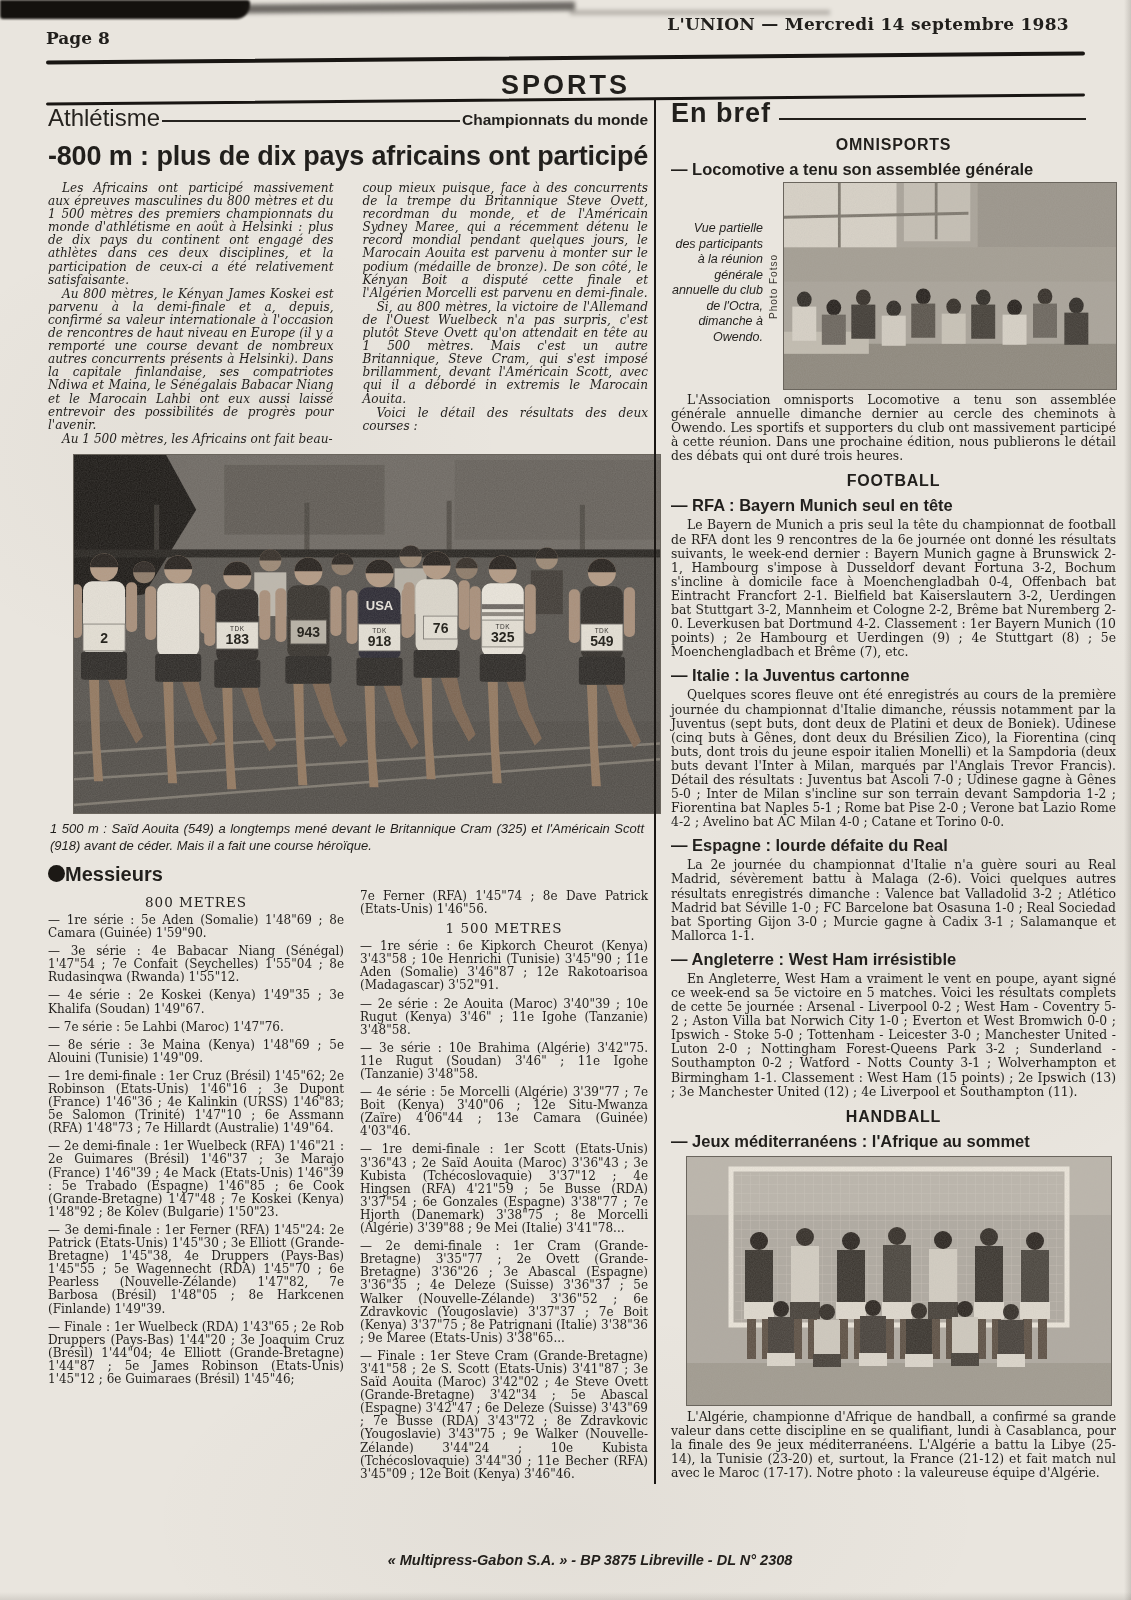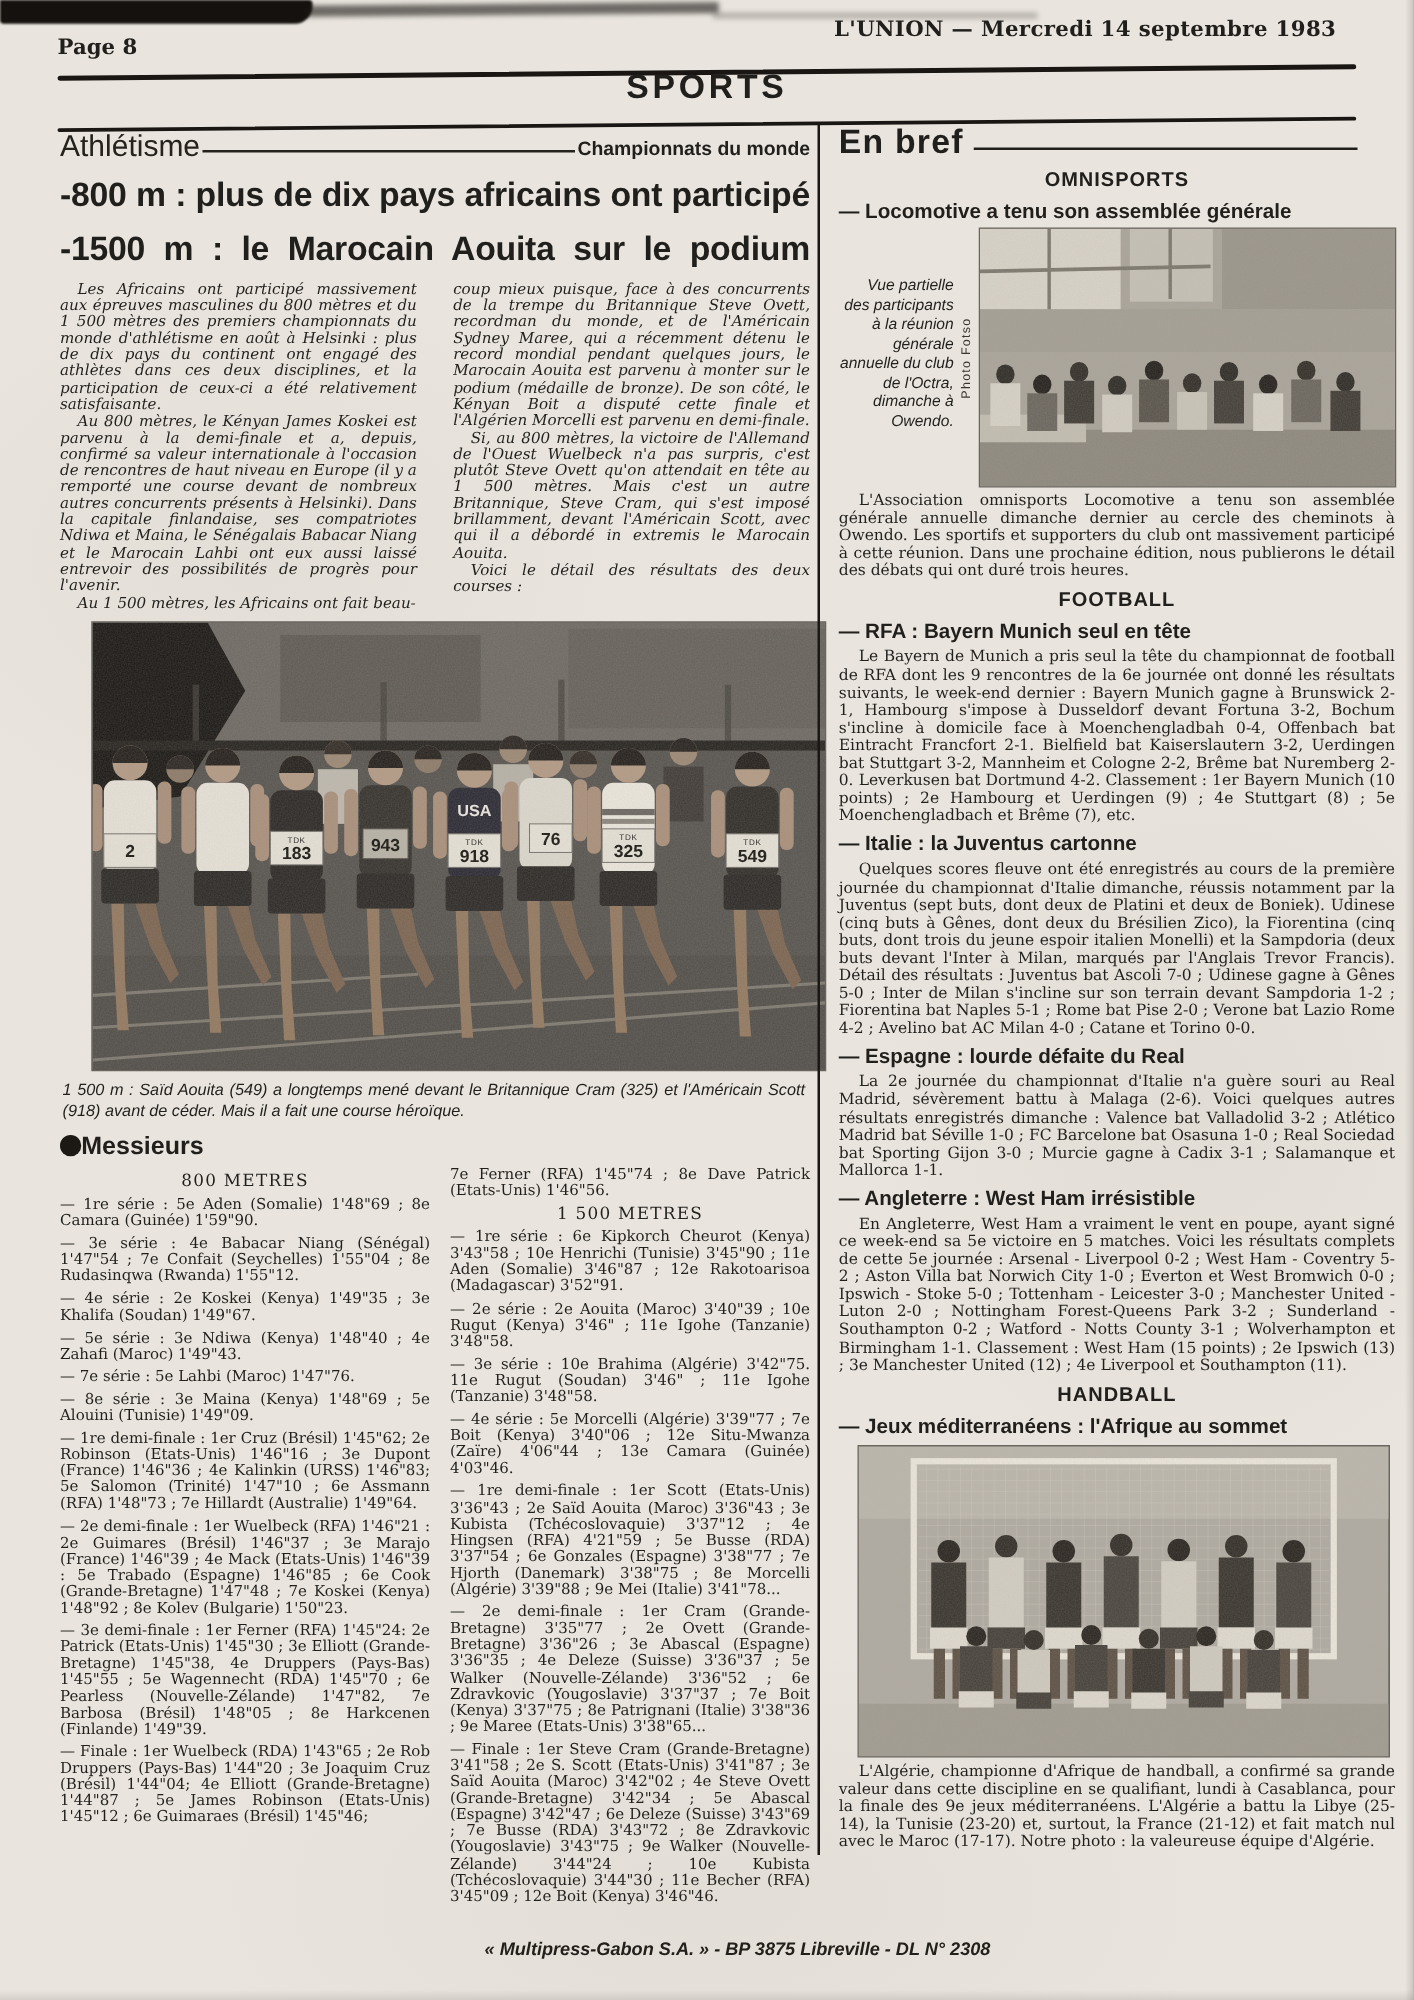--- a/index.html
+++ b/index.html
@@ -18,21 +18,21 @@
   .smudge-c{position:absolute;top:10px;left:570px;width:260px;height:5px;background:rgba(30,27,22,.25);filter:blur(2px);}
   .edge-r{position:absolute;top:0;right:0;bottom:0;width:7px;background:linear-gradient(to left, rgba(60,55,48,.18), transparent);}
   .edge-b{position:absolute;left:0;right:0;bottom:0;height:8px;background:linear-gradient(to top, rgba(60,55,48,.12), transparent);}
 
   
   .page-label{position:absolute;top:30px;left:46px;font:bold 17px/1 "DejaVu Serif",serif;}
   .masthead{position:absolute;top:16px;right:62px;font:bold 17px/1 "DejaVu Serif",serif;letter-spacing:.3px;}
   .rule{position:absolute;left:46px;right:46px;height:4px;background:#191613;transform:rotate(-.5deg);border-radius:2px;}
   .rule-1{top:56px;}
   .rule-2{top:98px;height:3px;}
-  .section-title{position:absolute;top:56px;left:0;right:0;text-align:center;
+  .section-title{position:absolute;top:72px;left:0;right:0;text-align:center;
     font:bold 27px/1 "Liberation Sans",sans-serif;letter-spacing:3px;}
 
   
   .article{position:absolute;left:48px;top:106px;width:600px;}
   .kicker-row{display:flex;align-items:center;gap:2px;}
   .kicker-left{font:400 24px/1 "Liberation Sans",sans-serif;color:#26231f;}
   .kicker-line{flex:1;height:2px;background:#26231f;margin-top:6px;}
   .kicker-right{font:bold 15.5px/1 "Liberation Sans",sans-serif;margin-top:4px;}
   .headline{font:bold 27px/34px "Liberation Sans",sans-serif;letter-spacing:-.2px;
     text-align:justify;text-align-last:justify;margin-top:9px;}
@@ -91,21 +91,20 @@
   <div class="section-title">SPORTS</div>
   <div class="rule rule-2"></div>
 
   <div class="article">
     <div class="kicker-row">
       <span class="kicker-left">Athlétisme</span>
       <span class="kicker-line"></span>
       <span class="kicker-right">Championnats du monde</span>
     </div>
     <div class="headline">-800 m : plus de dix pays africains ont participé</div>
-    <div class="headline">-1500 m : le Marocain Aouita sur le podium</div>
 
     <div class="intro-cols">
       <div class="intro-col">
         <p>Les Africains ont participé massivement aux épreuves masculines du 800 mètres et du 1 500 mètres des premiers championnats du monde d'athlétisme en août à Helsinki : plus de dix pays du continent ont engagé des athlètes dans ces deux disciplines, et la participation de ceux-ci a été relativement satisfaisante.</p>
         <p>Au 800 mètres, le Kényan James Koskei est parvenu à la demi-finale et a, depuis, confirmé sa valeur internationale à l'occasion de rencontres de haut niveau en Europe (il y a remporté une course devant de nombreux autres concurrents présents à Helsinki). Dans la capitale finlandaise, ses compatriotes Ndiwa et Maina, le Sénégalais Babacar Niang et le Marocain Lahbi ont eux aussi laissé entrevoir des possibilités de progrès pour l'avenir.</p>
         <p>Au 1 500 mètres, les Africains ont fait beau-</p>
       </div>
       <div class="intro-col">
         <p style="text-indent:0">coup mieux puisque, face à des concurrents de la trempe du Britannique Steve Ovett, recordman du monde, et de l'Américain Sydney Maree, qui a récemment détenu le record mondial pendant quelques jours, le Marocain Aouita est parvenu à monter sur le podium (médaille de bronze). De son côté, le Kényan Boit a disputé cette finale et l'Algérien Morcelli est parvenu en demi-finale.</p>
         <p>Si, au 800 mètres, la victoire de l'Allemand de l'Ouest Wuelbeck n'a pas surpris, c'est plutôt Steve Ovett qu'on attendait en tête au 1 500 mètres. Mais c'est un autre Britannique, Steve Cram, qui s'est imposé brillamment, devant l'Américain Scott, avec qui il a débordé in extremis le Marocain Aouita.</p>
@@ -219,21 +218,20 @@
       <span class="dot"></span>
       <span>Messieurs</span>
     </div>
 
     <div class="results">
       <div class="res-col res-col-1">
         <div class="res-title">800 METRES</div>
         <p>— 1re série : 5e Aden (Somalie) 1'48"69 ; 8e Camara (Guinée) 1'59"90.</p>
         <p>— 3e série : 4e Babacar Niang (Sénégal) 1'47"54 ; 7e Confait (Seychelles) 1'55"04 ; 8e Rudasinqwa (Rwanda) 1'55"12.</p>
         <p>— 4e série : 2e Koskei (Kenya) 1'49"35 ; 3e Khalifa (Soudan) 1'49"67.</p>
-        <p>— 5e série : 3e Ndiwa (Kenya) 1'48"40 ; 4e Zahafi (Maroc) 1'49"43.</p>
         <p>— 7e série : 5e Lahbi (Maroc) 1'47"76.</p>
         <p>— 8e série : 3e Maina (Kenya) 1'48"69 ; 5e Alouini (Tunisie) 1'49"09.</p>
         <p>— 1re demi-finale : 1er Cruz (Brésil) 1'45"62; 2e Robinson (Etats-Unis) 1'46"16 ; 3e Dupont (France) 1'46"36 ; 4e Kalinkin (URSS) 1'46"83; 5e Salomon (Trinité) 1'47"10 ; 6e Assmann (RFA) 1'48"73 ; 7e Hillardt (Australie) 1'49"64.</p>
         <p>— 2e demi-finale : 1er Wuelbeck (RFA) 1'46"21 : 2e Guimares (Brésil) 1'46"37 ; 3e Marajo (France) 1'46"39 ; 4e Mack (Etats-Unis) 1'46"39 : 5e Trabado (Espagne) 1'46"85 ; 6e Cook (Grande-Bretagne) 1'47"48 ; 7e Koskei (Kenya) 1'48"92 ; 8e Kolev (Bulgarie) 1'50"23.</p>
         <p>— 3e demi-finale : 1er Ferner (RFA) 1'45"24: 2e Patrick (Etats-Unis) 1'45"30 ; 3e Elliott (Grande-Bretagne) 1'45"38, 4e Druppers (Pays-Bas) 1'45"55 ; 5e Wagennecht (RDA) 1'45"70 ; 6e Pearless (Nouvelle-Zélande) 1'47"82, 7e Barbosa (Brésil) 1'48"05 ; 8e Harkcenen (Finlande) 1'49"39.</p>
         <p>— Finale : 1er Wuelbeck (RDA) 1'43"65 ; 2e Rob Druppers (Pays-Bas) 1'44"20 ; 3e Joaquim Cruz (Brésil) 1'44"04; 4e Elliott (Grande-Bretagne) 1'44"87 ; 5e James Robinson (Etats-Unis) 1'45"12 ; 6e Guimaraes (Brésil) 1'45"46;</p>
       </div>
       <div class="res-col res-col-2">
         <p>7e Ferner (RFA) 1'45"74 ; 8e Dave Patrick (Etats-Unis) 1'46"56.</p>
         <div class="res-title">1 500 METRES</div>

